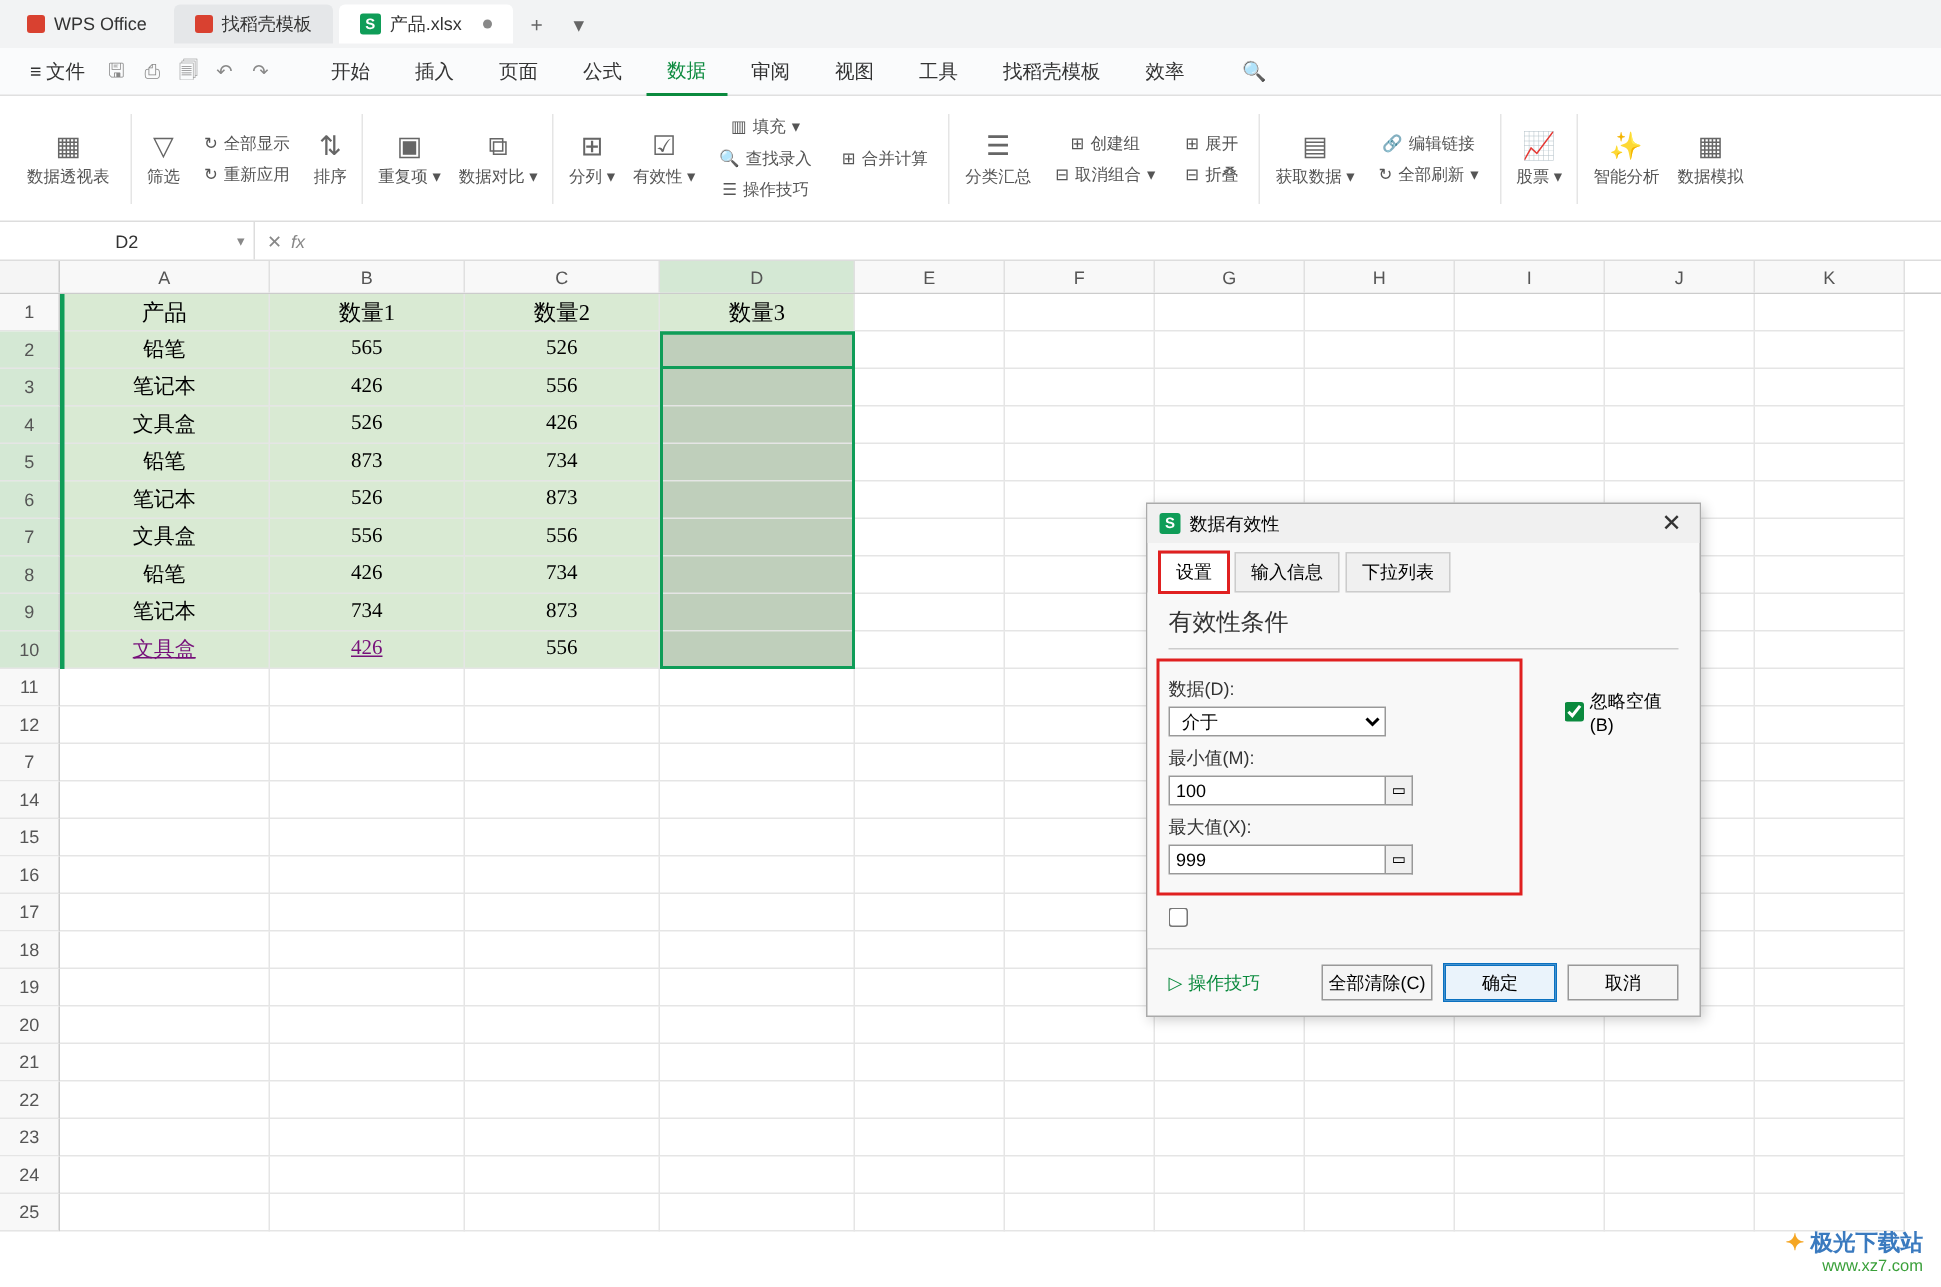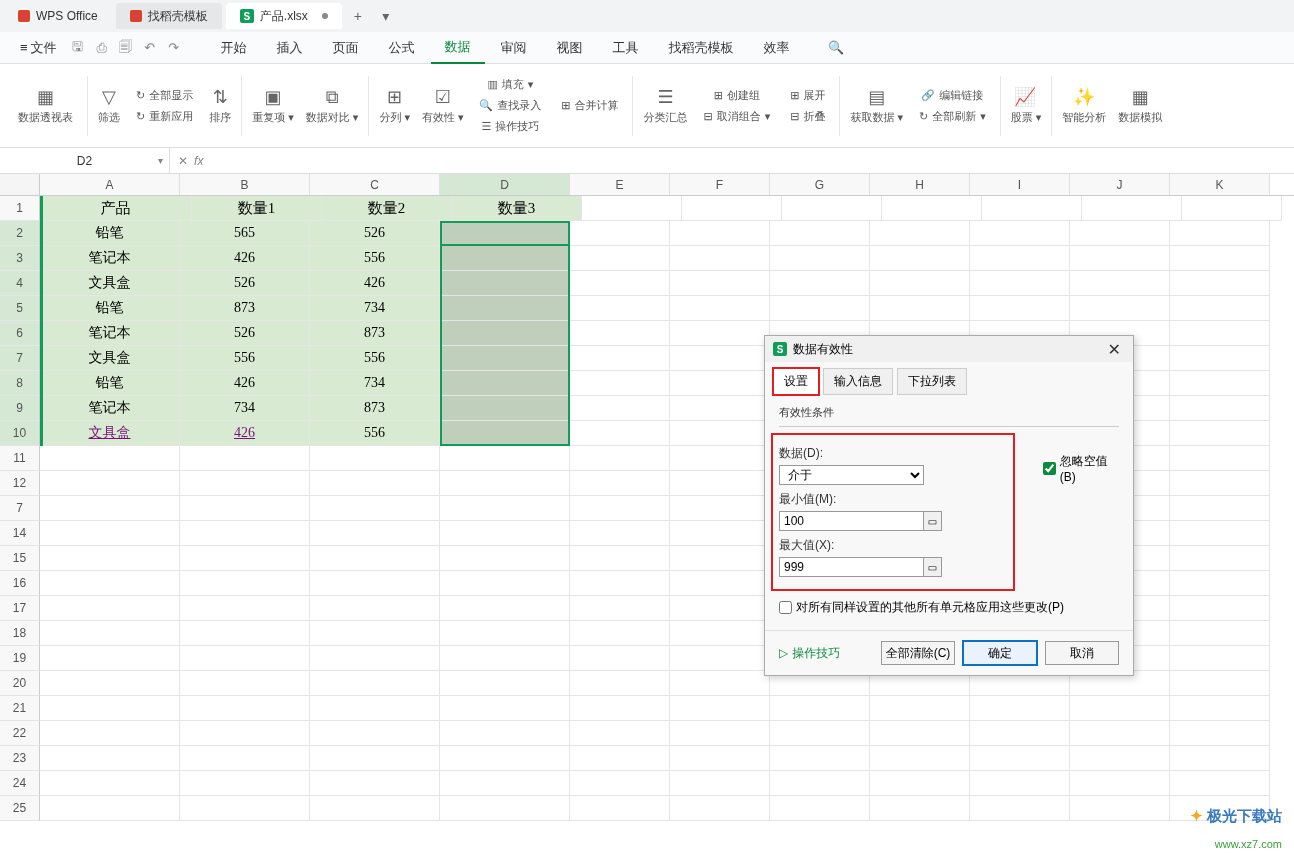--- a/index.html
+++ b/index.html
@@ -65,41 +65,41 @@
 
 .dialog { position:absolute; left:764px; top:335px; width:370px; background:#f8f8f8; border:1px solid #aaa; box-shadow:2px 2px 8px rgba(0,0,0,0.2); font-size:12px; }
 .dlg-title { height:26px; display:flex; align-items:center; padding:0 8px; background:#f0f0f0; }
 .dlg-title .s-icon { margin-right:6px; }
 .dlg-close { margin-left:auto; font-size:16px; color:#333; cursor:pointer; padding:0 4px; }
 .dlg-tabs { display:flex; padding:6px 8px 0 8px; gap:4px; }
 .dlg-tab { padding:4px 10px; border:1px solid #ccc; background:#f0f0f0; font-size:12px; cursor:pointer; border-bottom:1px solid #ccc; }
 .dlg-tab.active { background:#fff; border-bottom:1px solid #fff; }
 .dlg-tab.hl { outline:2px solid #e02020; outline-offset:-1px; }
 .dlg-body { padding:10px 14px 14px 14px; background:#f8f8f8; }
-.fieldset-lbl { font-size:11px; margin-bottom:6px; color:#333; }
+.fieldset-lbl { font-size:16px; margin-bottom:6px; color:#333; }
 .hr { border:none; border-top:1px solid #ccc; margin:0 0 8px 0; }
 .fld { margin:6px 0; }
 .fld-lbl { font-size:12px; margin-bottom:3px; display:block; color:#333; }
 .fld select, .fld input[type=text] { width:145px; height:20px; font-size:12px; padding:0 4px; border:1px solid #999; background:#fff; }
 .bigbox { outline:2px solid #e02020; padding:4px 6px 6px 6px; margin-left:-6px; width:254px; }
 .chk { display:flex; align-items:center; gap:4px; font-size:12px; }
 .chk input { width:13px; height:13px; accent-color:#0b8a3e; }
 .rowflex { display:flex; align-items:flex-start; gap:30px; }
 .inpwrap { display:flex; align-items:center; }
 .inpwrap input { width:238px; }
 .refbtn { width:18px; height:20px; border:1px solid #999; border-left:none; background:#f0f0f0; font-size:10px; display:flex; align-items:center; justify-content:center; }
 .dlg-footer { display:flex; align-items:center; padding:10px 14px; gap:8px; border-top:1px solid #ddd; }
 .linkbtn { color:#0b8a3e; font-size:12px; display:flex; align-items:center; gap:4px; cursor:pointer; }
 .spacer { flex:1; }
 .btn { width:74px; height:24px; border:1px solid #999; background:#f5f5f5; font-size:12px; cursor:pointer; }
 .btn.primary { border:1px solid #0b71c0; background:#eaf3fb; outline:1px solid #0b71c0; }
 
 .watermark { position:absolute; right:12px; bottom:8px; text-align:right; font-size:12px; color:#3a7abf; }
 .watermark .logo { font-size:15px; font-weight:bold; }
-.watermark .url { color:#3aa03a; font-size:11px;margin-top:12px; }
+.watermark .url { color:#3aa03a; font-size:11px; }
 </style>
 </head>
 <body>
 
 <div class="titlebar">
   <div class="app-tab">
     <span class="wps-icon"></span>
     <span>WPS Office</span>
   </div>
   <div class="app-tab bg">
@@ -273,21 +273,21 @@
         <div class="rn">19</div>
         <div class="rn">20</div>
         <div class="rn">21</div>
         <div class="rn">22</div>
         <div class="rn">23</div>
         <div class="rn">24</div>
         <div class="rn">25</div>
       </div>
     <div class="cells" id="cells">
         <div class="row">
-          <div class="cell hdr datagreen" style="width: 152px;">产品</div>
+          <div class="cell hdr datagreen" style="width: 140px;">产品</div>
           <div class="cell hdr datagreen" style="width: 130px;">数量1</div>
           <div class="cell hdr datagreen" style="width: 130px;">数量2</div>
           <div class="cell hdr datagreen" style="width: 130px;">数量3</div>
           <div class="cell" style="width: 100px;"></div>
           <div class="cell" style="width: 100px;"></div>
           <div class="cell" style="width: 100px;"></div>
           <div class="cell" style="width: 100px;"></div>
           <div class="cell" style="width: 100px;"></div>
           <div class="cell" style="width: 100px;"></div>
           <div class="cell" style="width: 100px;"></div>
@@ -646,21 +646,20 @@
             </div>
         </div>
       </div>
       <label class="chk" style="margin-top:18px">
         <input type="checkbox" checked="" style="">
         <span>忽略空值(B)</span>
       </label>
     </div>
     <label class="chk" style="margin-top:10px">
       <input type="checkbox" style="">
-      <span>对所有同样设置的其他所有单元格应用这些更改(P)</span>
     </label>
   </div>
   <div class="dlg-footer">
     <span class="linkbtn">▷ <span>操作技巧</span></span>
     <span class="spacer"></span>
     <button class="btn">全部清除(C)</button>
     <button class="btn primary">确定</button>
     <button class="btn">取消</button>
   </div>
 </div>

